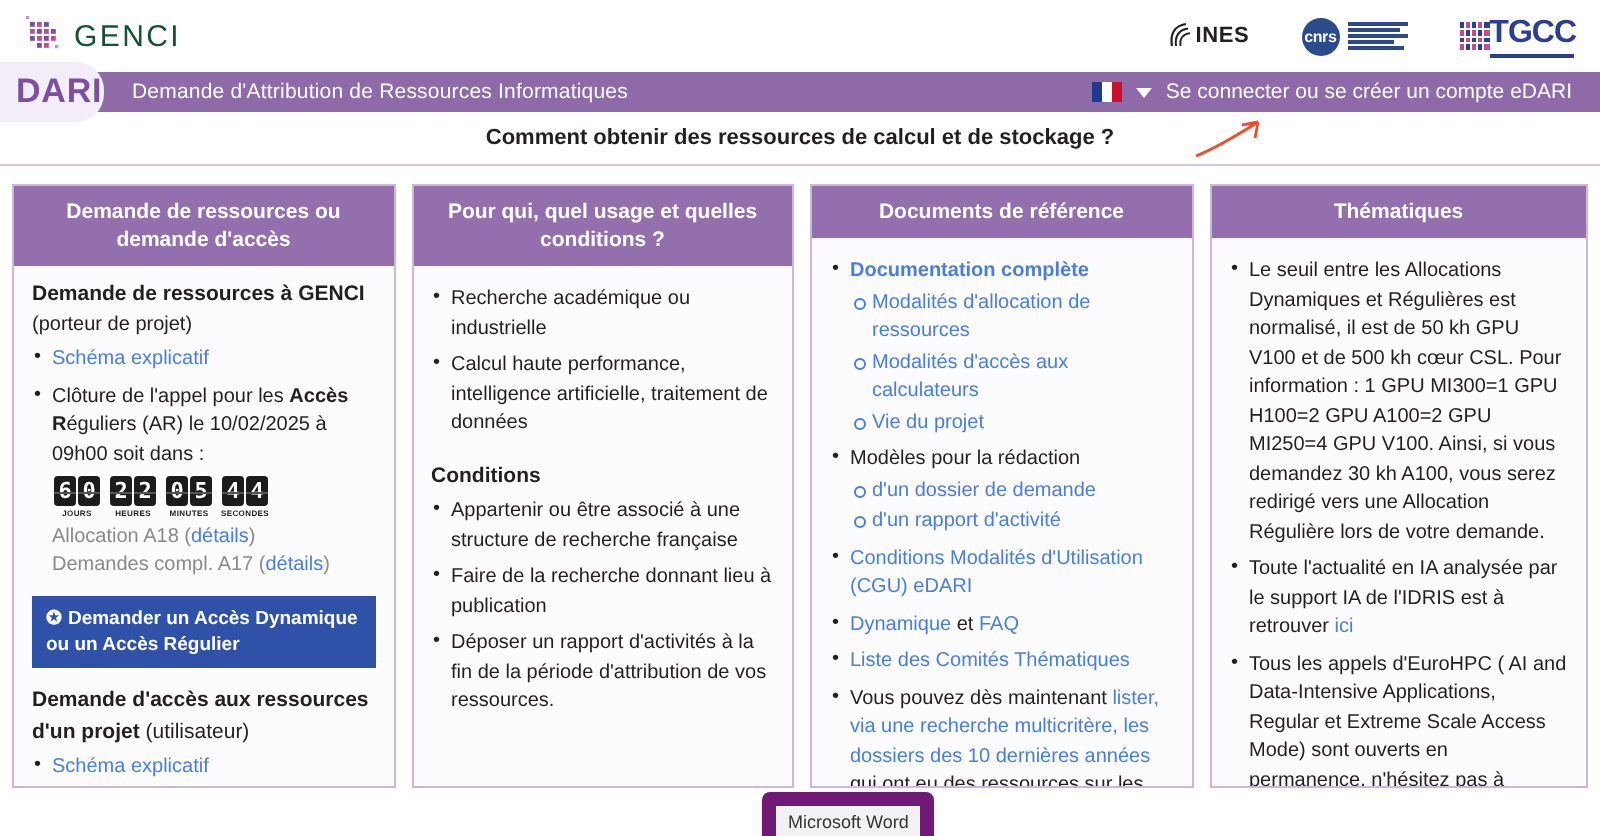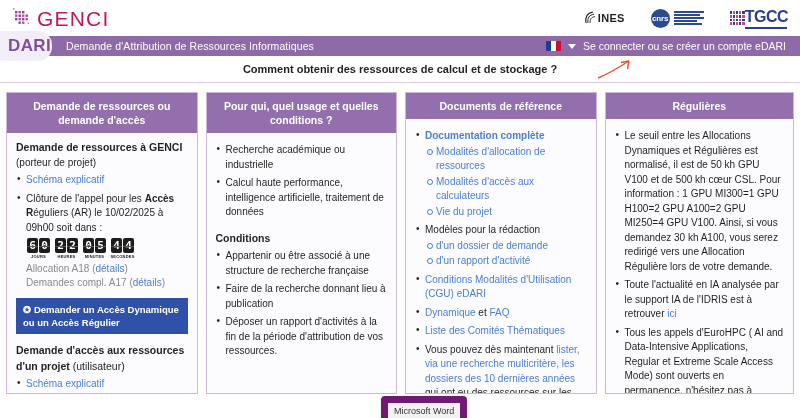--- a/index.html
+++ b/index.html
@@ -18,21 +18,21 @@
     height:36px;
     display:flex;
     align-items:center;
     padding:0 8px 0 12px;
     background:#fff;
     position:relative;
   }
   .genci-logo{ display:flex; align-items:center; gap:3px; }
   .genci-mark{ width:22px; height:22px; position:relative; }
   .genci-word{
-    font-size:21px; letter-spacing:1.2px; color:#be185d;
+    font-size:15px; letter-spacing:1.2px; color:#14532d;
     font-weight:400; line-height:1;
   }
   .partners{ margin-left:auto; display:flex; align-items:center; gap:26px; padding-right:4px;}
   .p-ines{ display:flex; align-items:center; gap:2px; }
   .ines-arc{ width:13px; height:16px; }
   .ines-txt{ font-size:11px; font-weight:bold; letter-spacing:.3px; color:#231f20;}
   .p-cnrs{ display:flex; align-items:center; gap:4px;}
   .cnrs-disc{
     width:19px;height:19px;border-radius:50%;
     background:#2b4b8c; color:#fff; font-size:8px; font-weight:bold;
@@ -361,21 +361,21 @@
         </li>
         <li><a href="#">Conditions Modalités d'Utilisation (CGU) eDARI</a></li>
         <li><a href="#">Dynamique</a><span> et </span><a href="#">FAQ</a></li>
         <li><a href="#">Liste des Comités Thématiques</a></li>
         <li><span>Vous pouvez dès maintenant </span><a href="#">lister, via une recherche multicritère, les dossiers des 10 dernières années</a><span> qui ont eu des ressources sur les moyens de GENCI.</span></li>
       </ul>
     </div>
   </div>
 
   <div class="card c4">
-    <div class="card-hd">Régulières</div>
+    <div class="card-hd">Thématiques</div>
     <div class="card-bd">
       <ul class="b">
         <li>Le seuil entre les Allocations Dynamiques et Régulières est normalisé, il est de 50 kh GPU V100 et de 500 kh cœur CSL. Pour information : 1 GPU MI300=1 GPU H100=2 GPU A100=2 GPU MI250=4 GPU V100. Ainsi, si vous demandez 30 kh A100, vous serez redirigé vers une Allocation Régulière lors de votre demande.</li>
         <li><span>Toute l'actualité en IA analysée par le support IA de l'IDRIS est à retrouver </span><a href="#">ici</a></li>
         <li><span>Tous les appels d'EuroHPC ( AI and Data-Intensive Applications, Regular et Extreme Scale Access Mode) sont ouverts en permanence, n'hésitez pas à postuler sous </span></li>
 
       </ul>
     </div>
   </div>
 </div>

